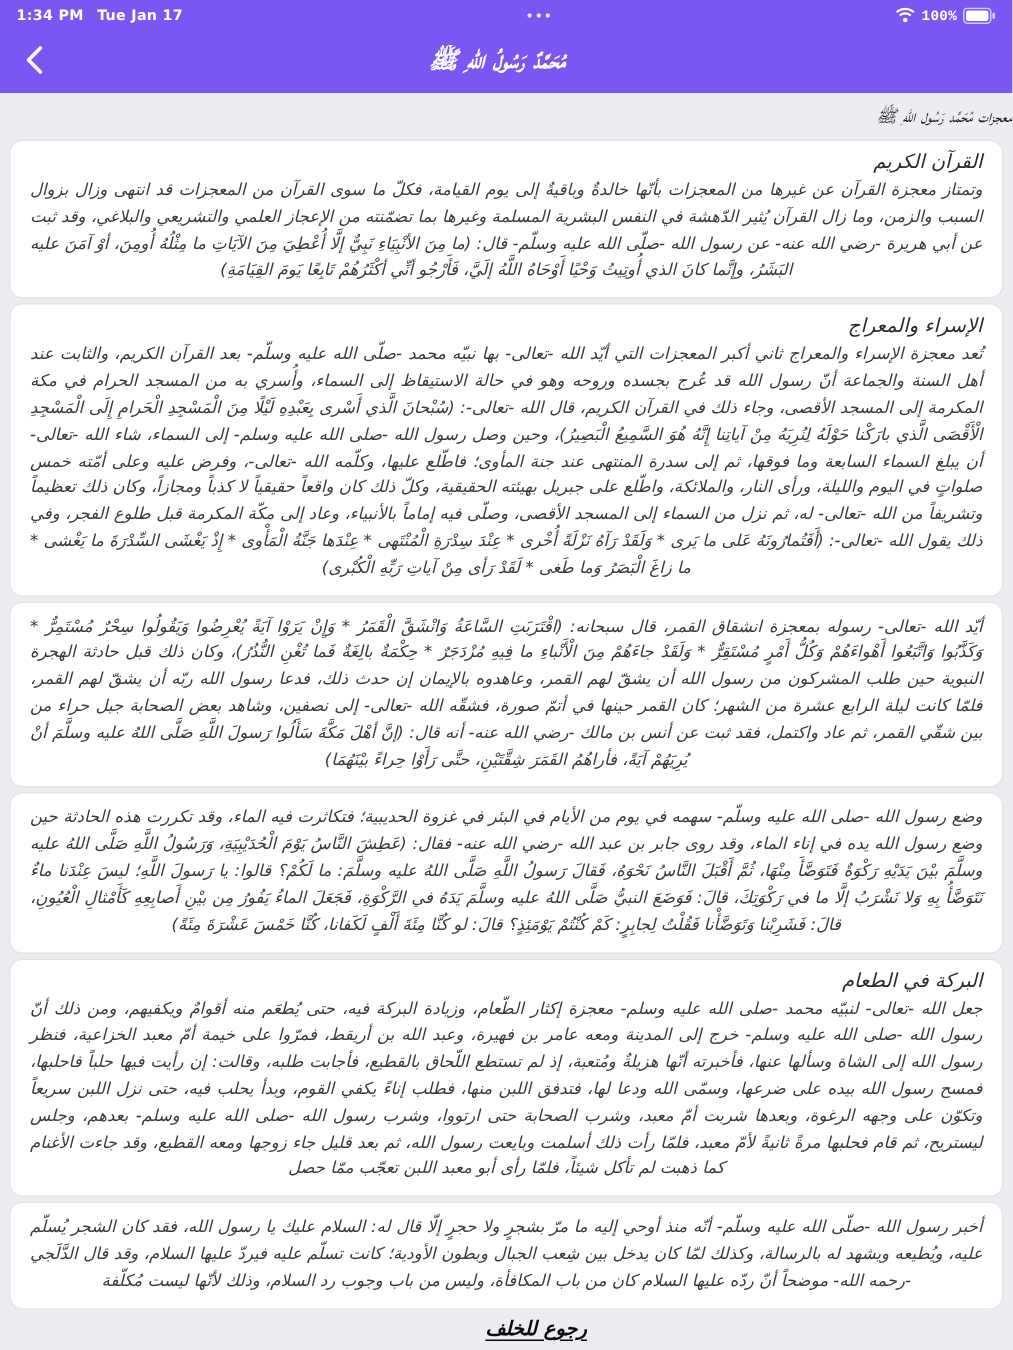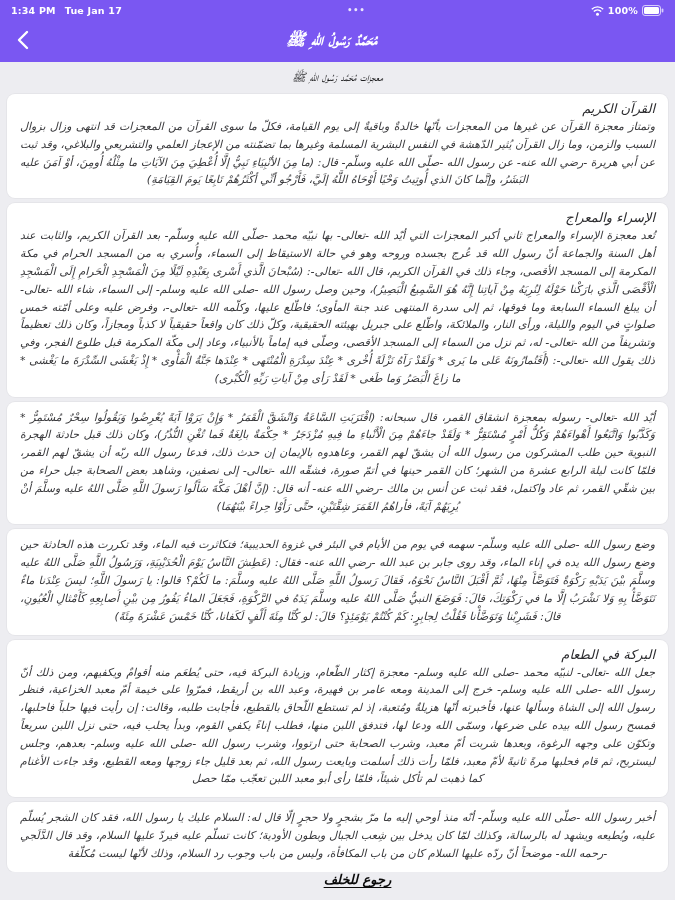--- a/index.html
+++ b/index.html
@@ -13,42 +13,42 @@
   .status-bar {
     height:20px; flex:0 0 20px;
     background:var(--accent,#7A57F2);
     color:#fff;
     display:flex; align-items:center; justify-content:space-between;
     padding:0 11px;
     font-size:9.5px; font-weight:bold; letter-spacing:.2px;
   }
   .sb-left { display:flex; gap:9px; align-items:flex-start; }
   .sb-center { opacity:.85; font-size:8px; letter-spacing:1px; }
-  .sb-right { display:flex; gap:4px; align-items:flex-end; }
+  .sb-right { display:flex; gap:4px; align-items:flex-start;font-family:Liberation Mono, monospace; }
   .wifi-svg, .batt-svg { display:block; }
   
   .nav-bar {
     height:42px; flex:0 0 42px;
     background:var(--accent,#7A57F2);
     position:relative;
     display:flex; align-items:center;
   }
   .back-btn {
     width:40px; height:42px; display:flex; align-items:center; justify-content:flex-start;
     padding-left:17px; cursor:pointer; background:none; border:none;
   }
   .nav-title {
     position:absolute; left:48px; right:60px; text-align:center;
     color:#fff; font-weight:bold; font-size:16px; font-style:italic;
     direction:rtl; white-space:nowrap; overflow:hidden;
   }
   
   .scroll-area { flex:1 1 auto; overflow:hidden; }
   .subtitle {
-    text-align:center; direction:rtl;
+    text-align:right; direction:rtl;
     font-size:11.5px; font-style:italic; color:#1c1c1e;
     padding:8px 0 7px;
   }
   .content { padding:0 7px; }
   .card {
     background:var(--card-bg,#fff);
     border-radius:8px;
     margin-bottom:5px;
     padding:7px 13px 9px;
     direction:rtl;
@@ -58,21 +58,21 @@
     font-size:13px; font-weight:normal; font-style:italic;
     color:#2b2b2e; text-align:right; margin-bottom:2px;
   }
   .card p {
     font-size:11px; line-height:1.62; font-style:italic;
     color:#3a3a3d;
     text-align:justify; text-align-last:center;
   }
   
   .footer {
-    flex:0 0 28px; display:flex; justify-content:center;margin-left:40px;
+    flex:0 0 28px; display:flex; align-items:center; justify-content:center;margin-left:40px;
   }
   .footer a {
     color:#0b0b0b; font-weight:bold; font-size:13px; font-style:italic;
     text-decoration:underline; text-underline-offset:3px;
     direction:rtl; cursor:pointer;
   }
 </style>
 </head>
 <body>
 

